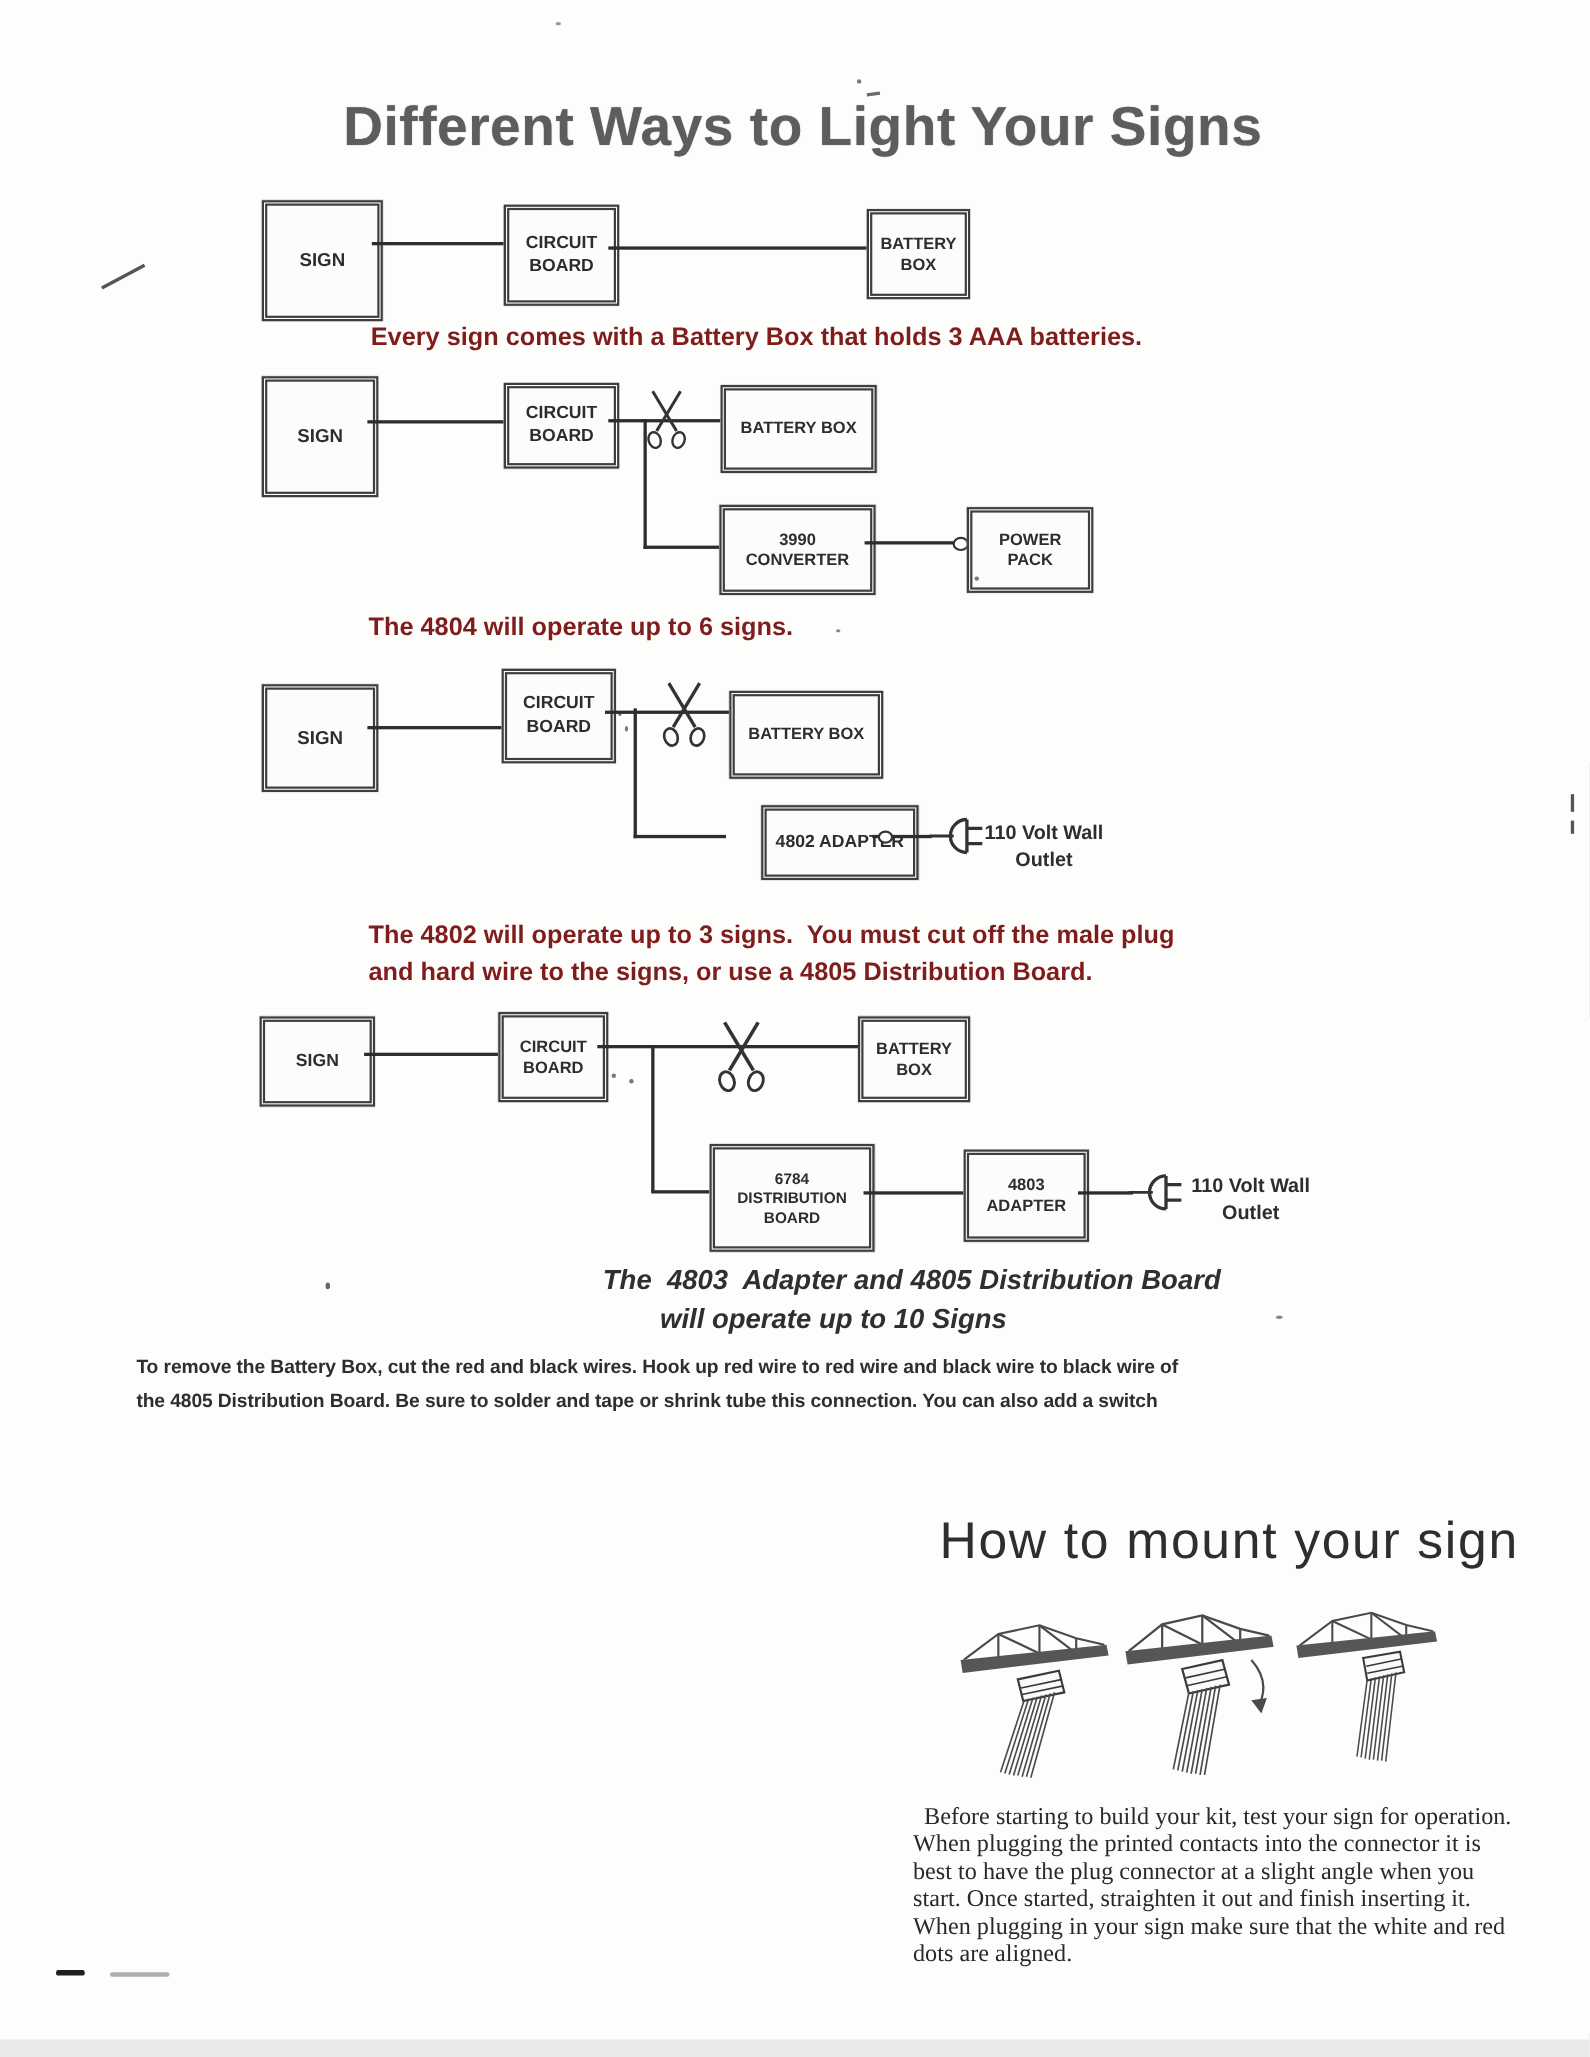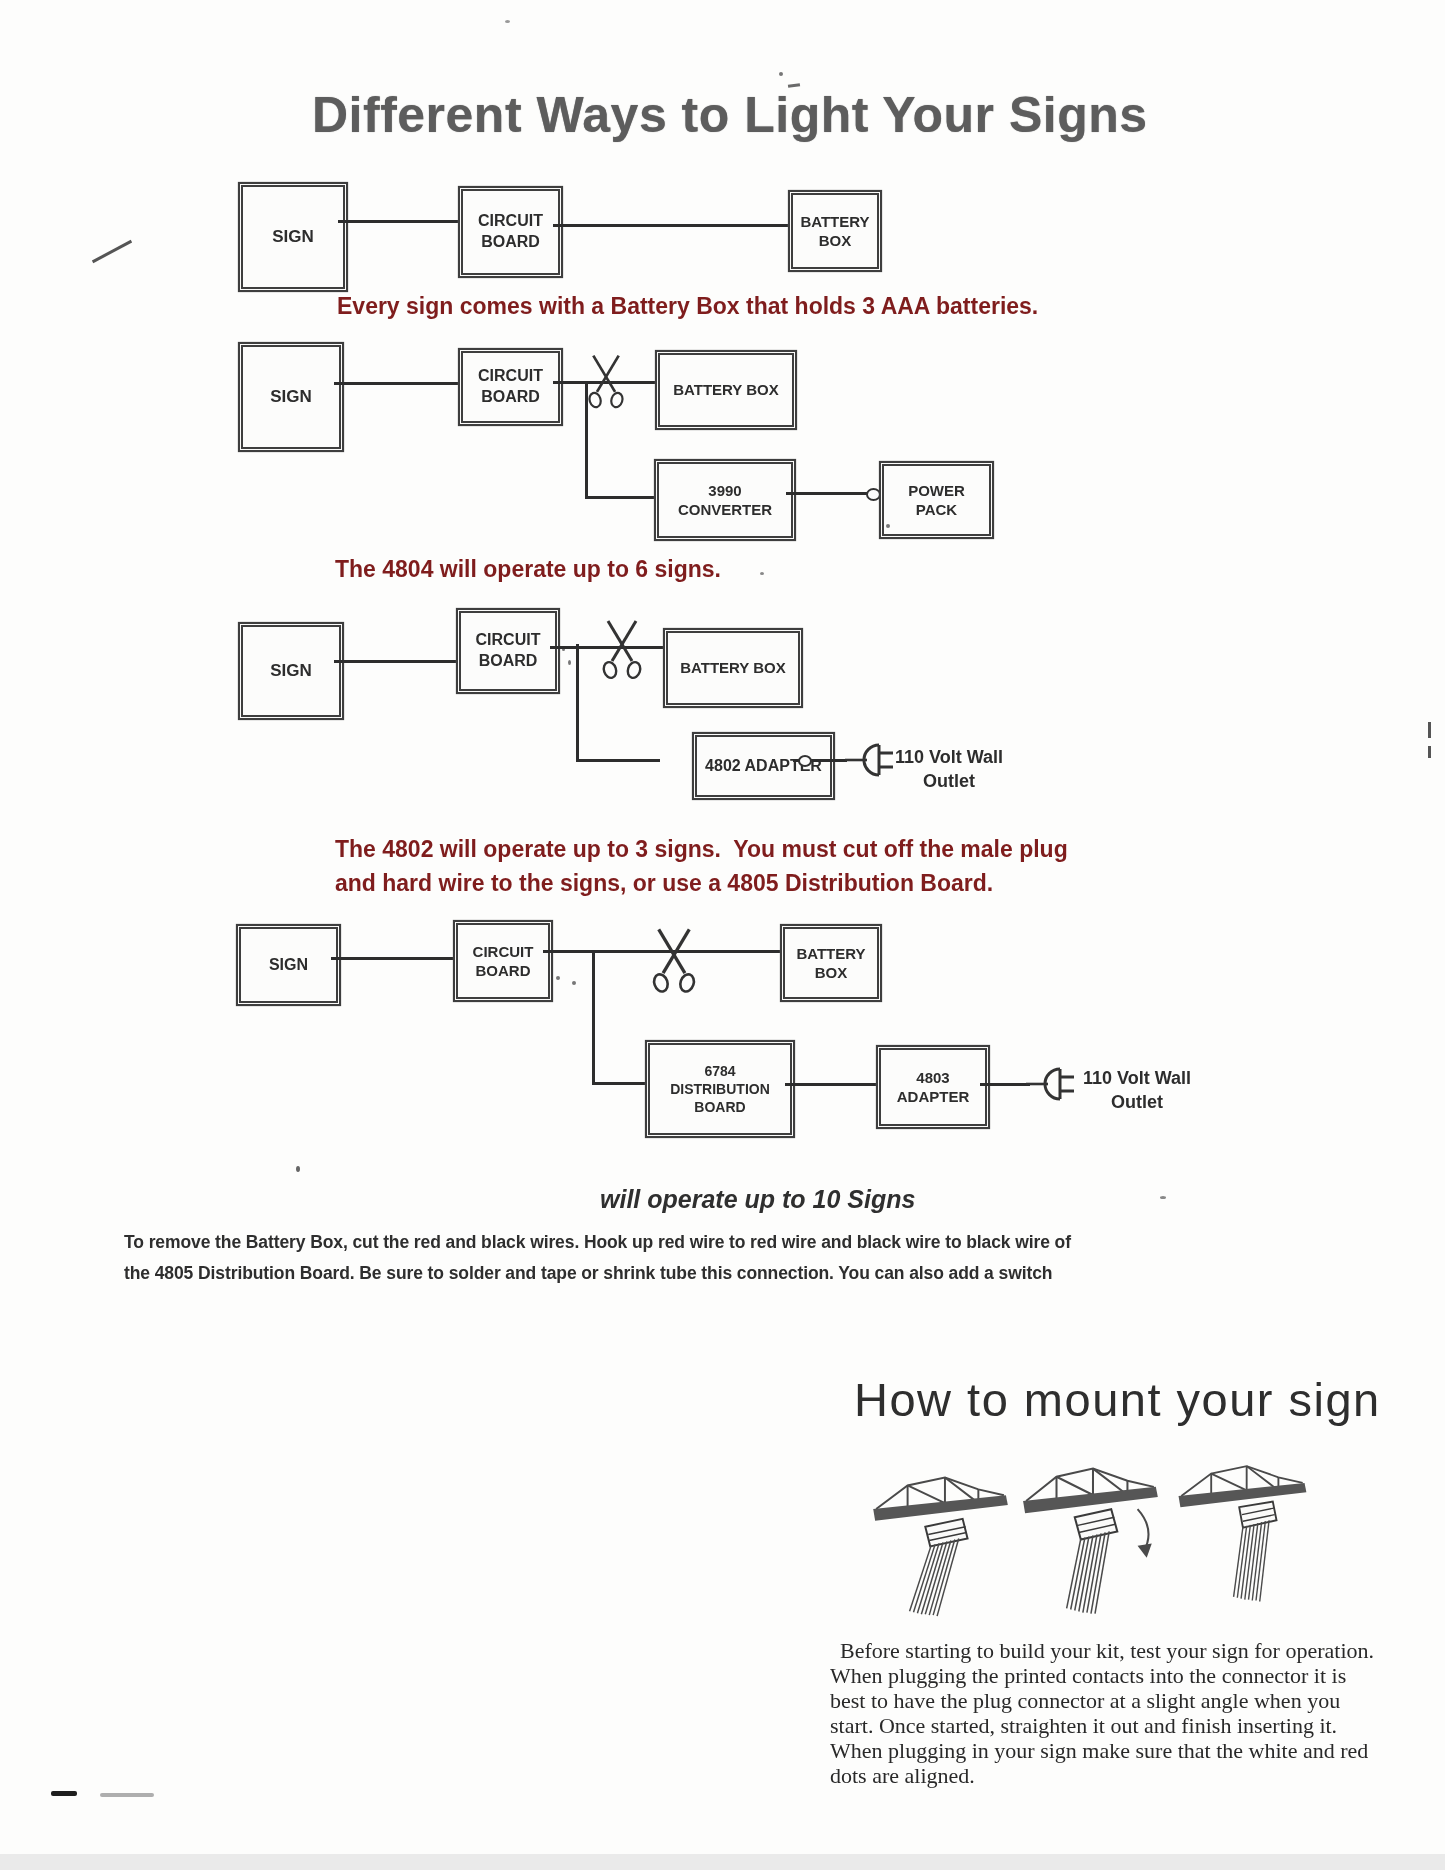--- a/index.html
+++ b/index.html
@@ -118,20 +118,21 @@
 ADAPTER</div>
   <div class="wire" style="left:980px;top:1083px;width:50px;height:3px;"></div>
   <svg class="abs" style="left:1024px;top:1062px;" width="56" height="44" viewBox="0 0 56 44">
     <path d="M2,22 L24,22" stroke="#333" stroke-width="2.6" fill="none"></path>
     <path d="M36,7 a15,15 0 1 0 0,30" fill="none" stroke="#333" stroke-width="3"></path>
     <path d="M36,7 L36,37" stroke="#333" stroke-width="3"></path>
     <path d="M36,15 L50,15 M36,29 L50,29" stroke="#333" stroke-width="3"></path>
   </svg>
   <div class="outlet" style="left:1078px;top:1066px;width:118px;">110 Volt Wall
 Outlet</div>
+  <div class="ital" style="left:548px;top:1150px;">The  4803  Adapter and 4805 Distribution Board</div>
   <div class="ital" style="left:600px;top:1185px;">will operate up to 10 Signs</div>
 
   <div class="note" style="left:124px;top:1232px;">To remove the Battery Box, cut the red and black wires. Hook up red wire to red wire and black wire to black wire of</div>
   <div class="note" style="left:124px;top:1263px;">the 4805 Distribution Board. Be sure to solder and tape or shrink tube this connection. You can also add a switch</div>
 
   <div class="abs mount-head" style="left:806px;top:1372px;margin-left:48px;">How to mount your sign</div>
 
   <svg class="abs" style="left:868px;top:1452px;" width="148" height="172" viewBox="0 0 150 175">
     <g stroke="#4a4a4a" fill="none" stroke-width="2">
       <path d="M8,58 L40,34 L78,26 L112,38 L138,44"></path>

